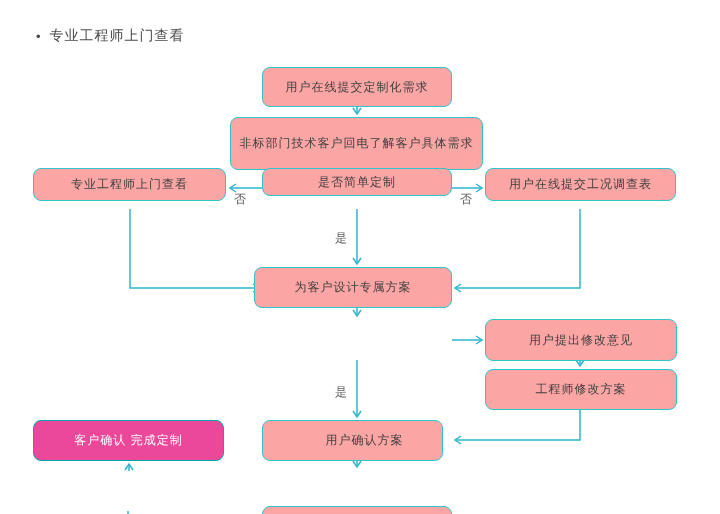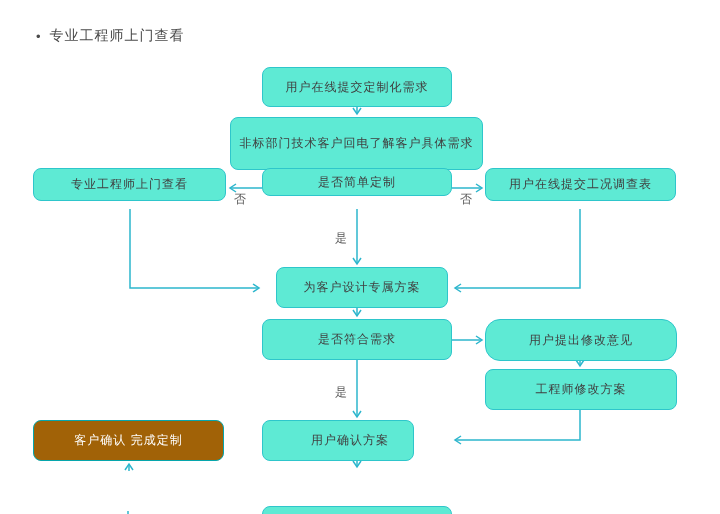--- a/index.html
+++ b/index.html
@@ -11,27 +11,27 @@
   .canvas{position:absolute;inset:0;width:720px;height:514px;}
   .title{
     position:absolute;left:36px;top:27px;
     font-size:14px;color:#4a4a4a;letter-spacing:1px;
     display:flex;align-items:center;gap:8px;
   }
   .title .bullet{font-size:13px;color:#4a4a4a;}
   svg.edges{position:absolute;left:0;top:0;width:720px;height:514px;pointer-events:none;}
   .node{
     position:absolute;
-    border:1.5px solid #2ec6cb;border-radius:8px;background:#5eead4;
+    border:1.5px solid #2ec6cb;border-radius:8px;background:#fca5a5;
     display:flex;align-items:center;justify-content:center;
     font-size:12px;color:#404040;letter-spacing:1px;
     box-sizing:border-box;text-align:center;
   }
   .node.filled{
-    background:#a16207;border-color:#06a6ac;color:#ffffff;
+    background:#ec4899;border-color:#06a6ac;color:#ffffff;
   }
   .edge-label{
     position:absolute;font-size:12px;color:#595959;letter-spacing:0;
   }
 </style>
 </head>
 <body>
 
 <div class="canvas">
 
@@ -69,31 +69,30 @@
   <div class="node" style="left:262px;top:67px;width:190px;height:40px;">用户在线提交定制化需求</div>
 
   <div class="node" style="left:230px;top:117px;width:253px;height:53px;">非标部门技术客户回电了解客户具体需求</div>
 
   <div class="node" style="left:33px;top:168px;width:193px;height:33px;">专业工程师上门查看</div>
 
   <div class="node" style="left:262px;top:168px;width:190px;height:28px;">是否简单定制</div>
 
   <div class="node" style="left:485px;top:168px;width:191px;height:33px;">用户在线提交工况调查表</div>
 
-  <div class="node" style="left:276px;top:267px;width:172px;height:41px;">为客户设计专属方案</div>
+  <div class="node" style="left:254px;top:267px;width:198px;height:41px;">为客户设计专属方案</div>
 
-  <div class="node" style="left:262px;top:319px;width:190px;height:41px;">是否符合需求</div>
 
-  <div class="node" style="left:485px;top:319px;width:192px;height:42px;border-radius:15px;">用户提出修改意见</div>
+  <div class="node" style="left:485px;top:319px;width:192px;height:42px;">用户提出修改意见</div>
 
   <div class="node" style="left:485px;top:369px;width:192px;height:41px;">工程师修改方案</div>
 
   <div class="node filled" style="left:33px;top:420px;width:191px;height:41px;">客户确认 完成定制</div>
 
-  <div class="node" style="left:262px;top:420px;width:152px;height:41px;padding-left:24px;">用户确认方案</div>
+  <div class="node" style="left:262px;top:420px;width:181px;height:41px;padding-left:24px;">用户确认方案</div>
 
 
   <div class="node" style="left:262px;top:470px;width:190px;height:41px;margin-top:36px;">签订合同</div>
 
   <span class="edge-label" style="left:234px;top:191px;">否</span>
 
   <span class="edge-label" style="left:460px;top:191px;">否</span>
 
   <span class="edge-label" style="left:335px;top:230px;">是</span>
 

